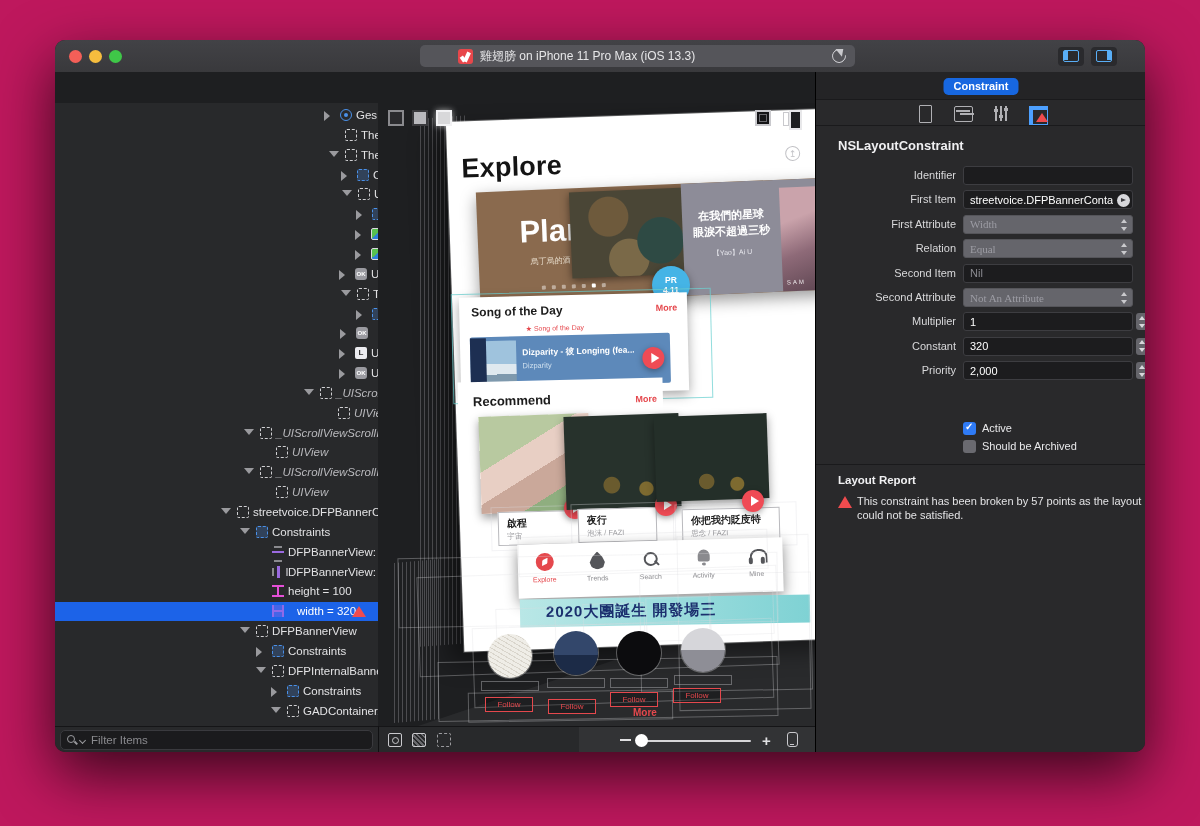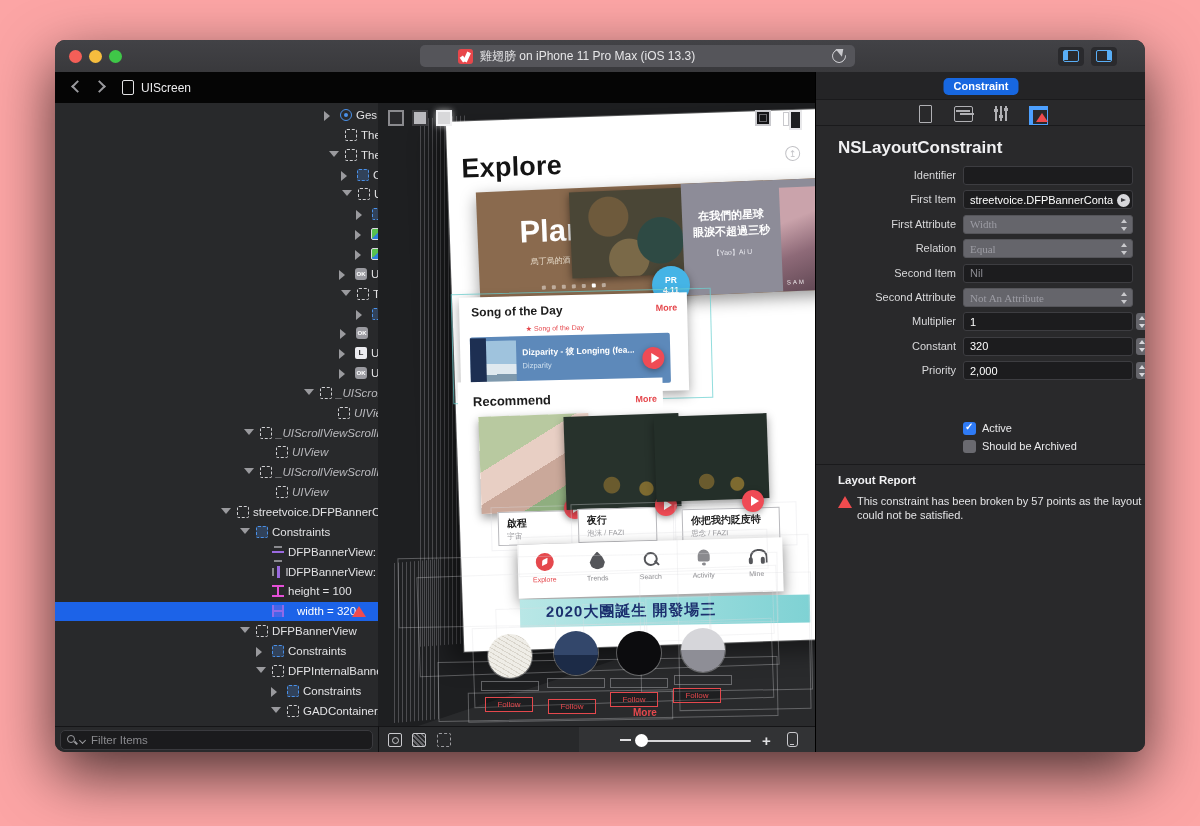--- a/index.html
+++ b/index.html
@@ -1,17 +1,17 @@
 <!DOCTYPE html>
 <html><head>
 <meta charset="utf-8">
 <style>
   * { margin:0; padding:0; box-sizing:border-box; }
   html,body { width:1200px; height:826px; background:#000; font-family:"Liberation Sans",sans-serif; overflow:hidden; }
-  #stage { position:relative; width:1200px; height:826px; background:#fca5a5; }
+  #stage { position:relative; width:1200px; height:826px; background:#be185d; }
 
   
   #window { position:absolute; left:55px; top:40px; width:1090px; height:712px; border-radius:10px; overflow:hidden; background:#1e1f21; box-shadow:0 22px 60px rgba(0,0,0,.7); }
   #titlebar { position:absolute; left:0; top:0; width:1090px; height:32px; background:linear-gradient(#424246,#39393c); }
   .tl { position:absolute; top:10px; width:13px; height:13px; border-radius:50%; }
   .tl.r { left:14px; background:#f45f58; } .tl.y { left:34px; background:#f6bd3e; } .tl.g { left:54px; background:#3fc748; }
   #title-seg { position:absolute; left:365px; top:5px; width:435px; height:22px; background:#55555a; border-radius:5px; display:flex; align-items:center; }
   #app-icon { position:relative; width:15px; height:15px; border-radius:3px; background:#e8474b; margin-left:38px; flex:0 0 auto; }
   #app-icon::before { content:""; position:absolute; left:3px; top:7px; width:4px; height:6px; background:#fff; transform:rotate(-35deg); }
   #app-icon::after { content:""; position:absolute; left:7px; top:3px; width:4px; height:10px; background:#fff; transform:rotate(25deg); }
@@ -166,21 +166,21 @@
   .it-size { left:138px; }
   .it-size::before { content:""; position:absolute; left:0; top:1px; width:17px; height:14px; border:1.5px solid #b0b0b4; border-radius:2px; }
   .it-size::after { content:""; position:absolute; left:1.5px; top:5px; width:14px; height:1.5px; background:#b0b0b4; box-shadow:4px 3px 0 #b0b0b4; }
   .it-attrs { left:176px; }
   .it-attrs::before { content:""; position:absolute; left:3px; top:1px; width:1.5px; height:15px; background:#b0b0b4; box-shadow:5px 0 0 #b0b0b4,10px 0 0 #b0b0b4; }
   .it-attrs::after { content:""; position:absolute; left:1.5px; top:4px; width:4.5px; height:3px; background:#b0b0b4; box-shadow:5px 6px 0 #b0b0b4,10px -1px 0 #b0b0b4; }
   .it-constraint { left:213px; }
   .it-constraint::before { content:""; position:absolute; left:0; top:1px; width:14px; height:14px; border-left:4px solid #4da0ff; border-top:4px solid #4da0ff; border-right:1.5px solid #4da0ff; border-bottom:1.5px solid #4da0ff; }
   .it-constraint::after { content:""; position:absolute; left:7px; top:8px; width:0; height:0; border-left:6px solid transparent; border-right:6px solid transparent; border-bottom:9px solid #ef4b4e; }
   #insp-body { position:absolute; left:0; top:54px; width:330px; height:626px; }
-  #insp-class { position:absolute; left:22px; top:12px; color:#f0f0f2; font-size:17px; font-weight:bold; }
+  #insp-class { position:absolute; left:22px; top:12px; color:#f0f0f2; font-size:13px; font-weight:bold; }
   .frow { position:absolute; left:0; width:330px; height:19px; }
   .flabel { position:absolute; left:0; top:3px; width:140px; text-align:right; color:#d8d8da; font-size:11px; }
   .fctrl { position:absolute; left:147px; top:0; width:170px; height:19px; border-radius:3px; }
   .fctrl.dark { background:#1c1c1e; border:1px solid #3d3d41; }
   .fctrl.gray { background:#65656b; border:1px solid #55555a; }
   .fval { position:absolute; left:6px; top:2.5px; font-size:11px; color:#fff; white-space:nowrap; overflow:hidden; max-width:148px; }
   .fval.dim { color:#8a8a90;text-align:right; }
   .fval.off { color:#9c9ca4;font-family:Liberation Serif, serif; }
   .round-arrow { position:absolute; right:2px; top:2.5px; width:13px; height:13px; border-radius:50%; background:#d8d8dc; }
   .round-arrow::after { content:""; position:absolute; left:4px; top:4.5px; width:0; height:0; border-left:5px solid #3c3c40; border-top:2.5px solid transparent; border-bottom:2.5px solid transparent; }
@@ -219,26 +219,20 @@
         </div>
       </div>
       <div id="toggle-left" class="panel-toggle" style="right:61px;">
           <div class="glyph"></div>
         </div>
       <div id="toggle-right" class="panel-toggle" style="right:28px;">
           <div class="glyph"></div>
         </div>
     </div>
 
-    <div id="jumpbar">
-      <div class="nav-chev" id="chev-back"></div>
-      <div class="nav-chev" id="chev-fwd"></div>
-      <div id="crumb-icon"></div>
-      <div id="crumb-label">UIScreen</div>
-    </div>
 
     <div id="left-panel">
         <div class="trow" style="top: 3px;">
           <div class="tri right" style="left: 269px;"></div>
           <div class="ticon ti-gesture" style="left: 285px;"></div>
           <div class="tlabel" style="left: 301px;">Ges</div>
         </div>
         <div class="trow" style="top: 22.85px;">
           <div class="ticon ti-box" style="left: 290px;"></div>
           <div class="tlabel" style="left: 306px;">The</div>

